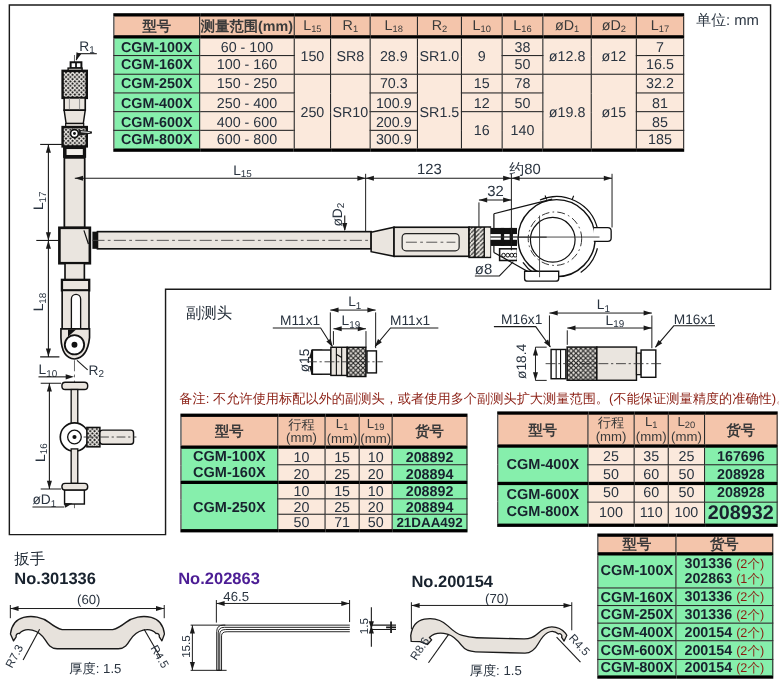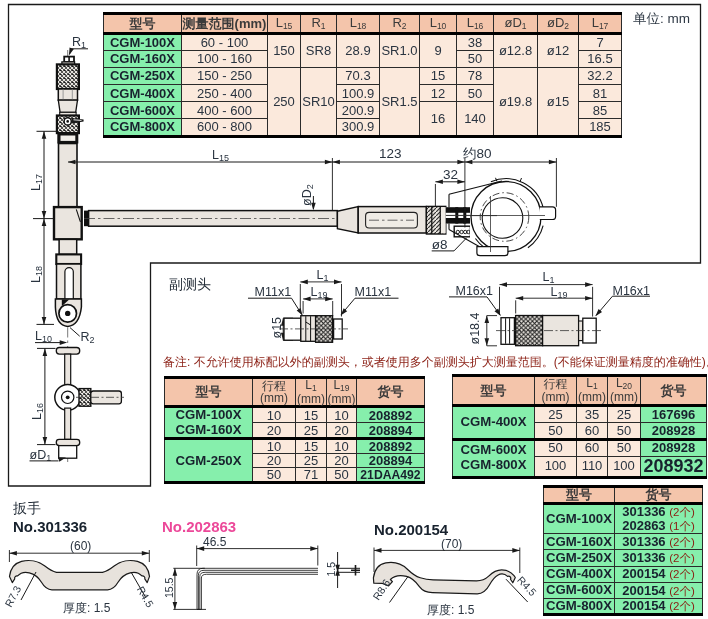--- a/index.html
+++ b/index.html
@@ -574,17 +574,17 @@
  <td class="mod thick-b" style="font-size:13.2px">CGM-800X</td>
  <td class="mod thick-b" style="font-size:13px">200154 <span style="color:#8a1d12;font-weight:normal;font-size:11.5px">(2个)</span></td>
 </tr>
 </tbody>
     </table>
 
 <div class="lbl" style="left:13px;top:500px;font-size:14px;color:#232d38;">扳手</div>
 
 <div class="lbl" style="left:13px;top:518px;font-size:15px;font-weight:bold;color:#18222e;text-align:center;">No.301336</div>
 
-<div class="lbl" style="left:162px;top:518px;font-size:15px;font-weight:bold;color:#ec4899;">No.202863</div>
+<div class="lbl" style="left:162px;top:518px;font-size:15px;font-weight:bold;color:#4c1d95;">No.202863</div>
 
 <div class="lbl" style="left:374px;top:521px;font-size:15px;font-weight:bold;color:#18222e;">No.200154</div>
 
 </div>
 
 </body></html>

